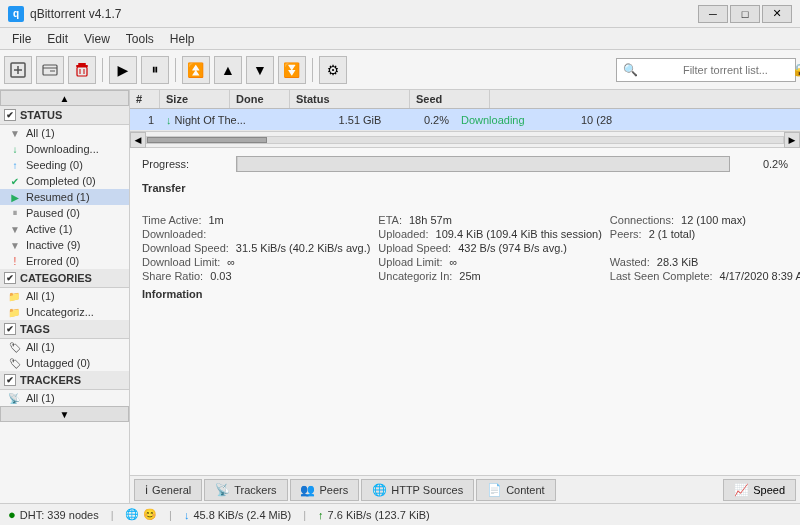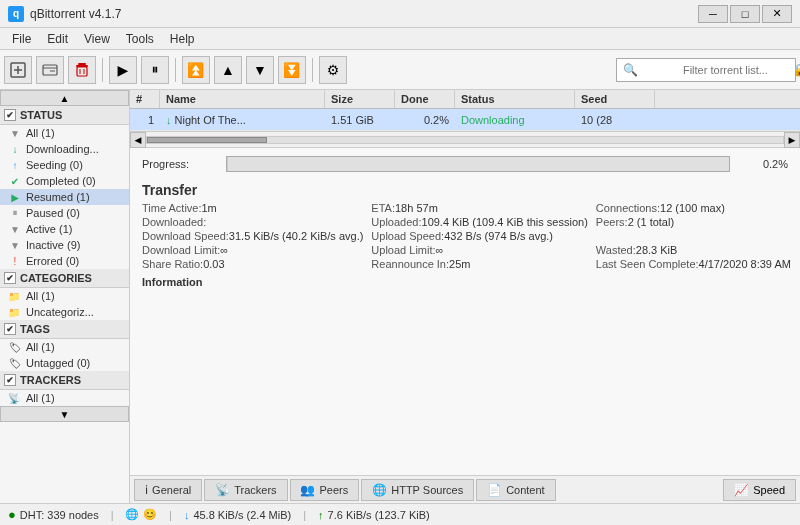--- a/index.html
+++ b/index.html
@@ -63,32 +63,32 @@
     .h-scroll-track { flex: 1; height: 8px; background: #e0e0e0; border: 1px solid #ccc; position: relative; }
     .h-scroll-thumb { position: absolute; left: 0; top: 0; width: 120px; height: 100%; background: #aaa; border: 1px solid #888; }
     
     
     .details-panel { flex: 1; background: #f8f8f8; padding: 8px 12px; overflow-y: auto; display: flex; flex-direction: column; gap: 6px; }
     .details-panel::-webkit-scrollbar { width: 8px; }
     .details-panel::-webkit-scrollbar-track { background: #e0e0e0; }
     .details-panel::-webkit-scrollbar-thumb { background: #aaa; }
     
     .progress-row { display: flex; align-items: center; margin-bottom: 4px; }
-    .progress-label { width: 84px; font-size: 11px; color: #333; flex-shrink: 0; }
+    .progress-label { width: 94px; font-size: 11px; color: #333; flex-shrink: 0; }
     .progress-bar-container { flex: 1; height: 16px; background: #e0e0e0; border: 1px solid #aaa; position: relative; margin-right: 8px; }
     .progress-bar-fill { height: 100%; background: repeating-linear-gradient(90deg, #ccc 0px, #ccc 4px, #ddd 4px, #ddd 8px); }
     .progress-value { font-size: 11px; color: #333; width: 50px; text-align: right; flex-shrink: 0; }
     
     .avail-bar-container { flex: 1; height: 16px; background: #0000ff; border: 1px solid #0000cc; margin-right: 8px; }
     .avail-value { font-size: 11px; color: #333; width: 50px; text-align: right; flex-shrink: 0; }
     
     .transfer-section { }
-    .transfer-title { font-size: 14px; font-weight: bold; color: #333; margin-bottom: 4px; }
+    .transfer-title { font-size: 11px; font-weight: bold; color: #333; margin-bottom: 20px; }
     .transfer-grid { display: grid; grid-template-columns: 1fr 1fr 1fr; gap: 2px 8px; }
-    .transfer-item { display: flex; gap: 0; }
+    .transfer-item { display: flex; gap: 7px; }
     .transfer-key { font-size: 11px; color: #555; white-space: nowrap; }
     .transfer-val { font-size: 11px; color: #333; white-space: nowrap; }
     
     .info-section { }
     .info-title { font-size: 11px; font-weight: bold; color: #333; margin-bottom: 2px; }
     
     
     .tabs-bar { display: flex; align-items: center; background: #f0f0f0; border-top: 1px solid #ccc; height: 28px; padding: 0 4px; gap: 2px; }
     .tab-btn { display: flex; align-items: center; gap: 4px; padding: 3px 10px; background: #e0e0e0; border: 1px solid #bbb; cursor: pointer; font-size: 11px; color: #333; height: 22px; }
     .tab-icon { font-size: 12px; }
@@ -259,33 +259,32 @@
     </div>
 
     <div class="sidebar-scroll-btn">▼</div>
   </div>
 
   <div class="content-area">
 
     <div class="torrent-list">
       <div class="torrent-header">
         <div class="torrent-header-cell" style="width:30px">#</div>
-        <div class="torrent-header-cell" style="width:165px">Name</div>
         <div class="torrent-header-cell" style="width:70px">Size</div>
         <div class="torrent-header-cell" style="width:60px">Done</div>
         <div class="torrent-header-cell" style="width:120px">Status</div>
         <div class="torrent-header-cell" style="width:80px">Seed</div>
       </div>
       <div class="torrent-row selected">
         <div class="torrent-cell number" style="width:30px">1</div>
         <div class="torrent-cell" style="width:165px;display:flex;align-items:center;">
           <span class="torrent-icon-green">↓</span>
           <span>Night Of The...</span>
         </div>
-        <div class="torrent-cell" style="width:70px;text-align:left;">1.51 GiB</div>
+        <div class="torrent-cell" style="width:70px;text-align:center;">1.51 GiB</div>
         <div class="torrent-cell" style="width:60px;text-align:right;">0.2%</div>
         <div class="torrent-cell status-downloading" style="width:120px;">Downloading</div>
         <div class="torrent-cell" style="width:80px;">10 (28</div>
       </div>
     </div>
 
     <div class="h-scroll">
       <div class="h-scroll-btn">◀</div>
       <div class="h-scroll-track">
         <div class="h-scroll-thumb"></div>
@@ -349,21 +348,21 @@
           </div>
           <div class="transfer-item">
             <span class="transfer-key">Wasted:</span>
             <span class="transfer-val">28.3 KiB</span>
           </div>
           <div class="transfer-item">
             <span class="transfer-key">Share Ratio:</span>
             <span class="transfer-val">0.03</span>
           </div>
           <div class="transfer-item">
-            <span class="transfer-key">Reannounce In:</span>
+            <span class="transfer-key">Uncategoriz In:</span>
             <span class="transfer-val">25m</span>
           </div>
           <div class="transfer-item">
             <span class="transfer-key">Last Seen Complete:</span>
             <span class="transfer-val">4/17/2020 8:39 AM</span>
           </div>
         </div>
       </div>
 
       <div class="info-section">

